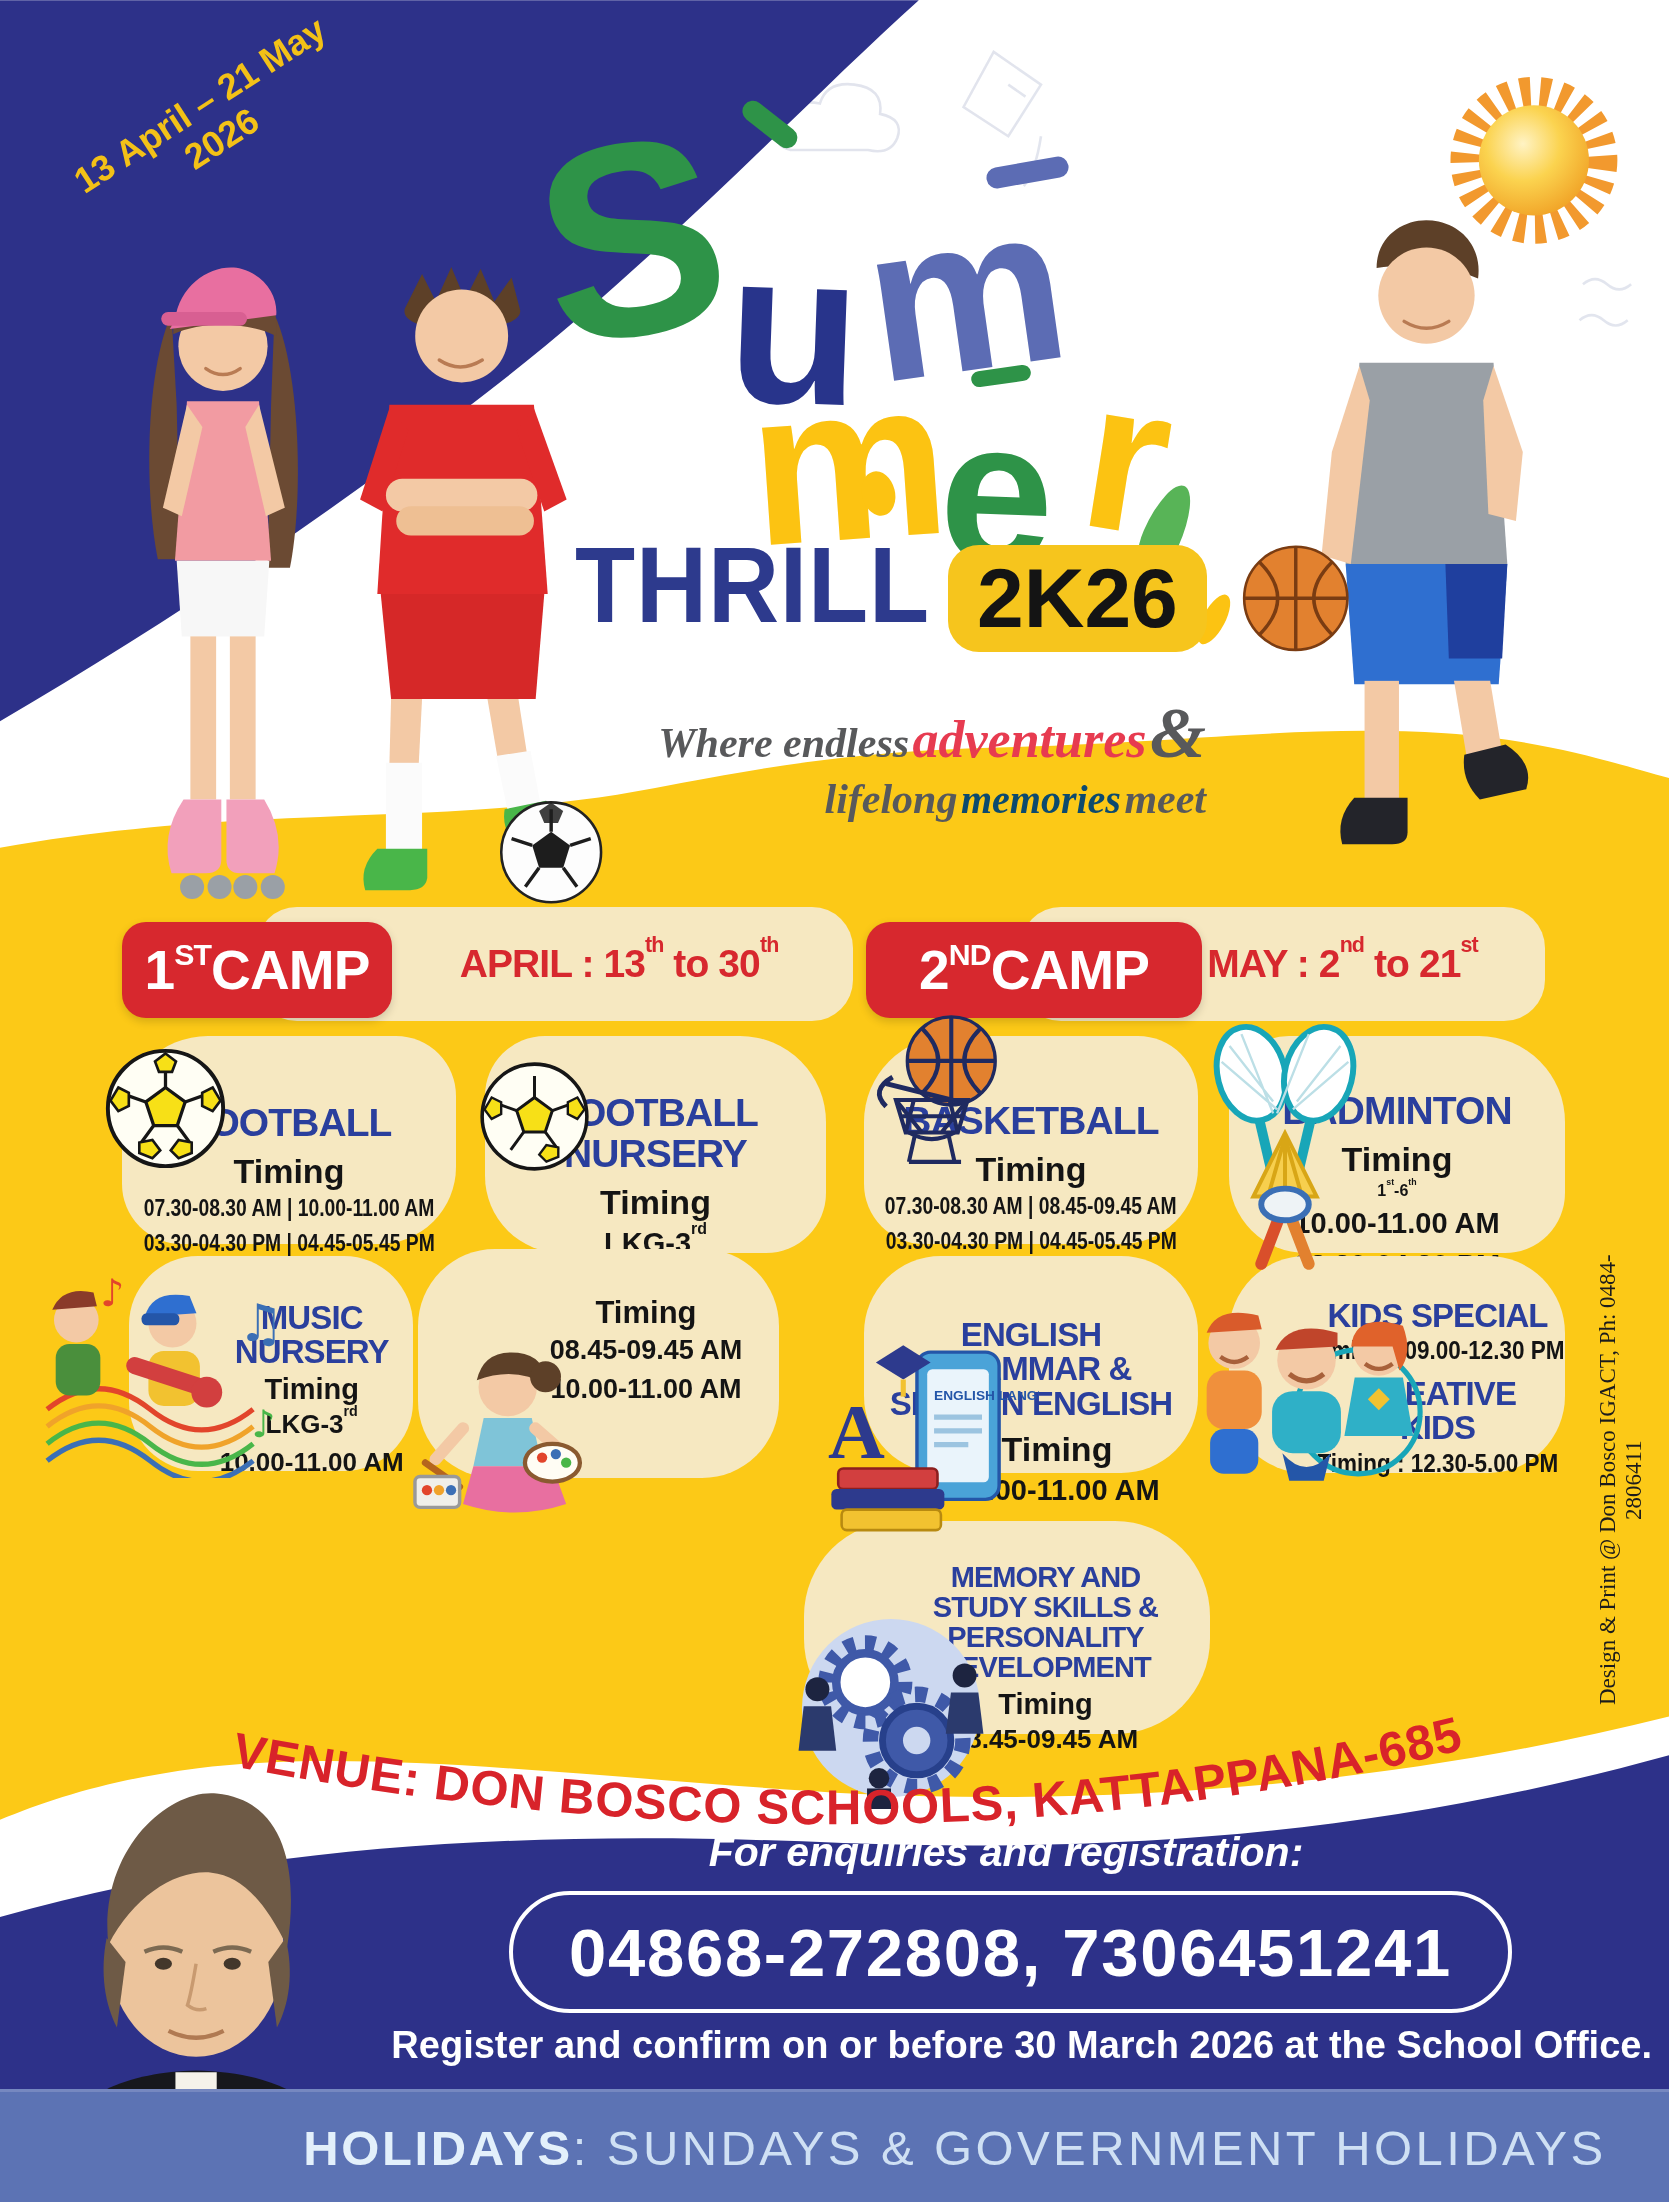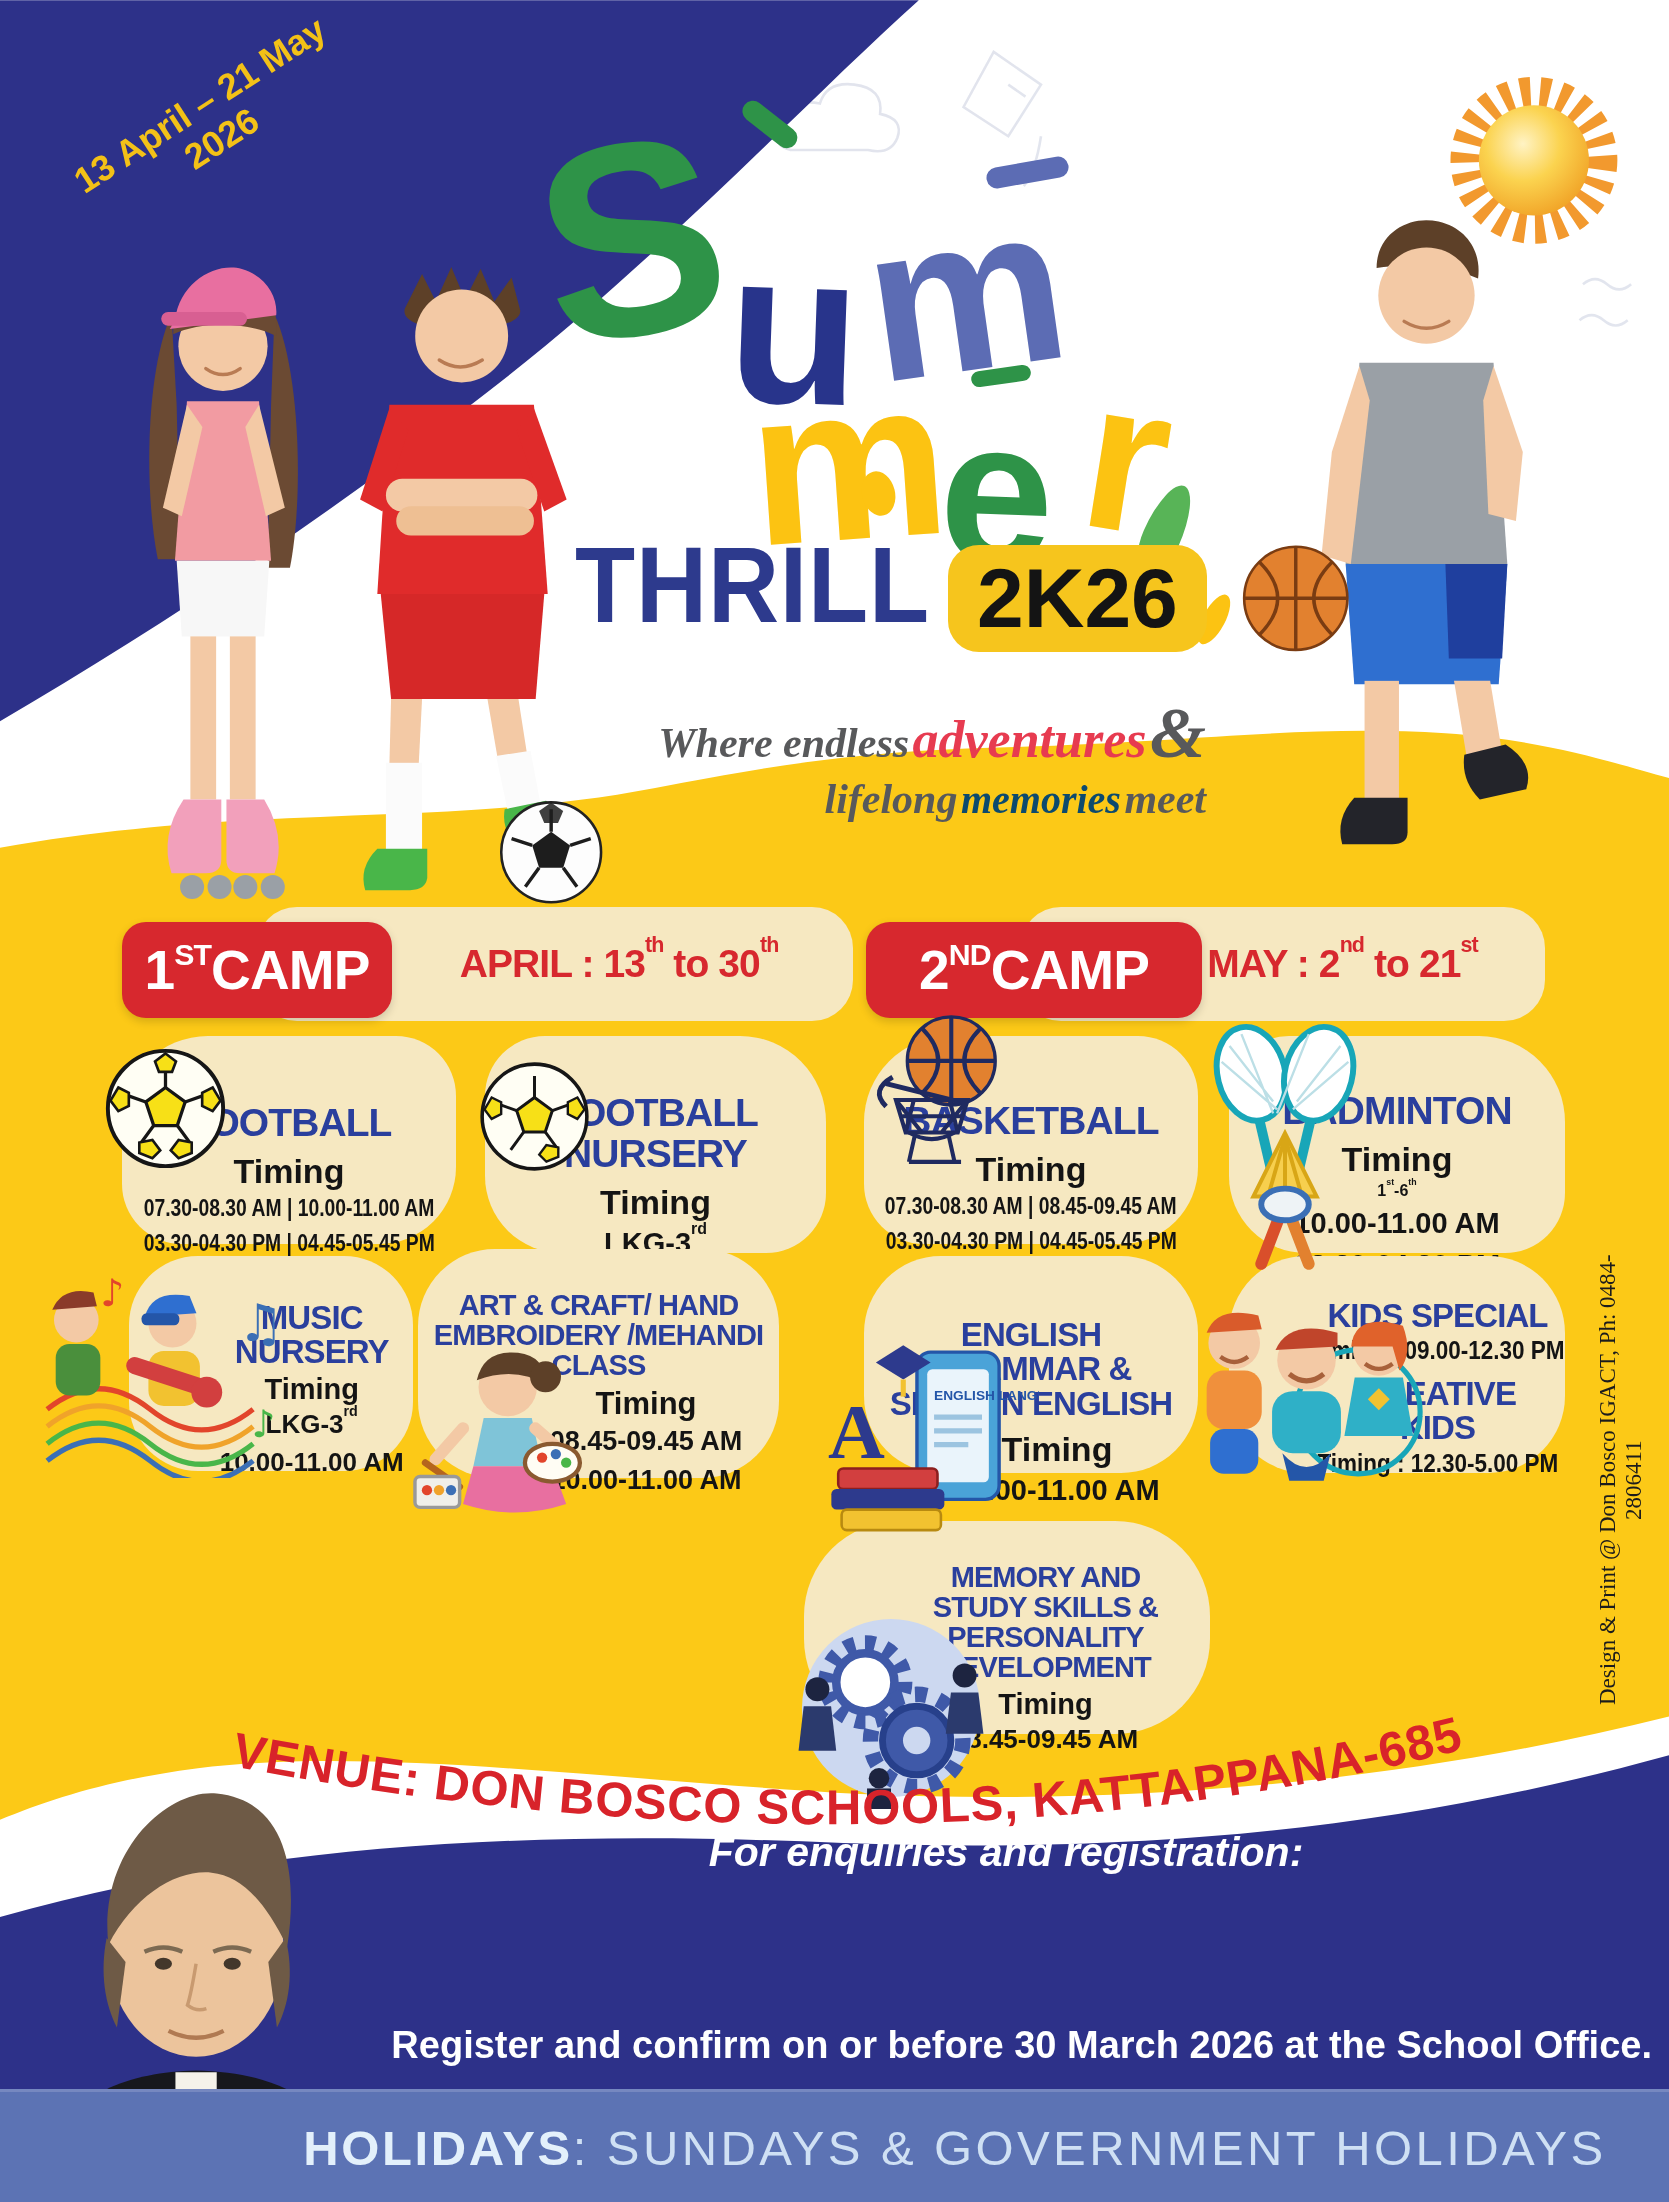--- a/index.html
+++ b/index.html
@@ -259,21 +259,20 @@
   </div>
 
   <div class="abs card" id="card-music">
     <div class="ctitle t-md">MUSIC NURSERY</div>
     <div class="ctiming" style="font-size:29px;margin-top:3.4px">Timing</div>
     <div class="cline2" style="font-size:26px">LKG-3<sup>rd</sup></div>
     <div class="cline2" style="font-size:26px">10.00-11.00 AM</div>
   </div>
 
   <div class="abs card" id="card-art">
-    <div class="ctitle t-sm" style="width:336px">ART &amp; CRAFT/ HAND EMBROIDERY /MEHANDI CLASS</div>
     <div class="ctiming" style="font-size:31px;margin-top:5.2px;margin-left:95px">Timing</div>
     <div class="cline2" style="font-size:27px;margin-left:95px">08.45-09.45 AM</div>
     <div class="cline2" style="font-size:27px;margin-left:95px">10.00-11.00 AM</div>
   </div>
 
   <div class="abs card" id="card-english">
     <div class="ctitle t-md" style="width:301px">ENGLISH GRAMMAR &amp; SPOKEN ENGLISH</div>
     <div class="ctiming" style="margin-left:52px">Timing</div>
     <div class="cline2" style="margin-left:52px">10.00-11.00 AM</div>
   </div>
@@ -438,20 +437,21 @@
     <path d="M248,238 q22,-10 44,0" stroke="#7c6a52" stroke-width="5" fill="none"></path>
     <ellipse cx="190" cy="252" rx="10" ry="7" fill="#43372b"></ellipse>
     <ellipse cx="270" cy="252" rx="10" ry="7" fill="#43372b"></ellipse>
     <path d="M228,252 q-6,36 -10,48 q10,8 22,4" stroke="#c89a70" stroke-width="4" fill="none"></path>
     <path d="M196,330 q32,16 64,0" stroke="#b07a52" stroke-width="5" fill="none"></path>
     <path d="M52,530 L52,470 C84,402 150,378 228,376 C320,378 380,410 414,482 L414,530 Z" fill="#17181d"></path>
     <path d="M204,378 h48 v22 q-24,10 -48,0 Z" fill="#f5f2ea"></path>
   </svg>
 
   <div class="abs enquiries">For enquiries and registration:</div>
+  <div class="abs phonepill">04868-272808, 7306451241</div>
   <div class="abs register">Register and confirm on or before 30 March 2026 at the School Office.</div>
   <div class="abs holidayband">
     <div class="holidaytext"><b>HOLIDAYS</b><span>: SUNDAYS &amp; GOVERNMENT HOLIDAYS</span></div>
   </div>
 
   <div class="abs credit">Design &amp; Print @ Don Bosco IGACT, Ph: 0484-2806411</div>
 
 </div>
 
 

